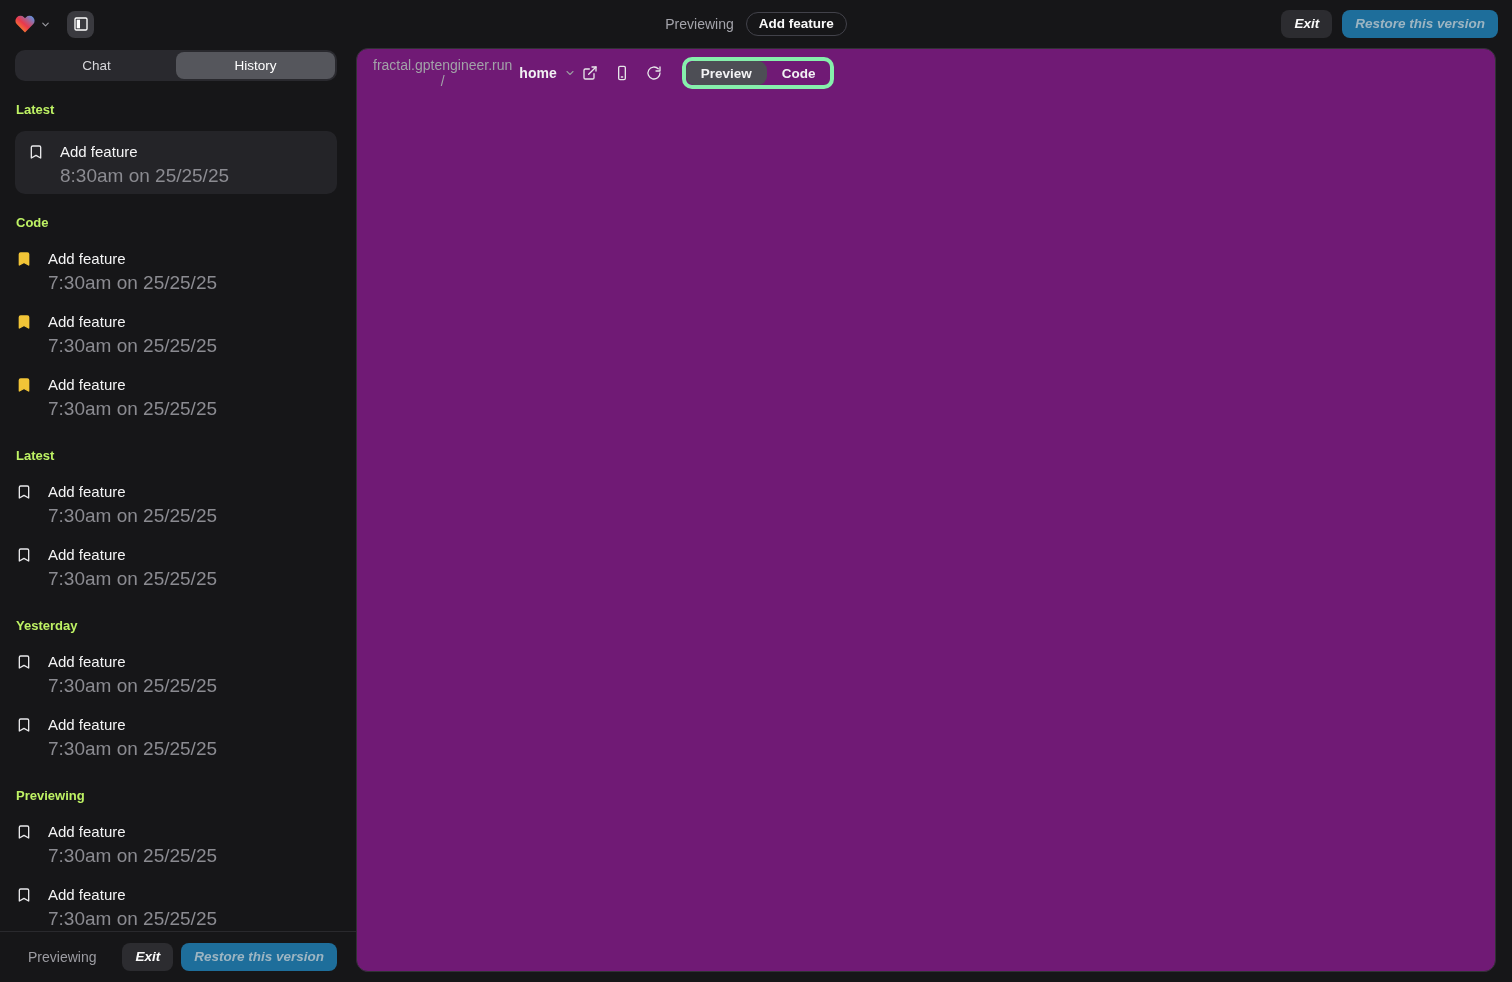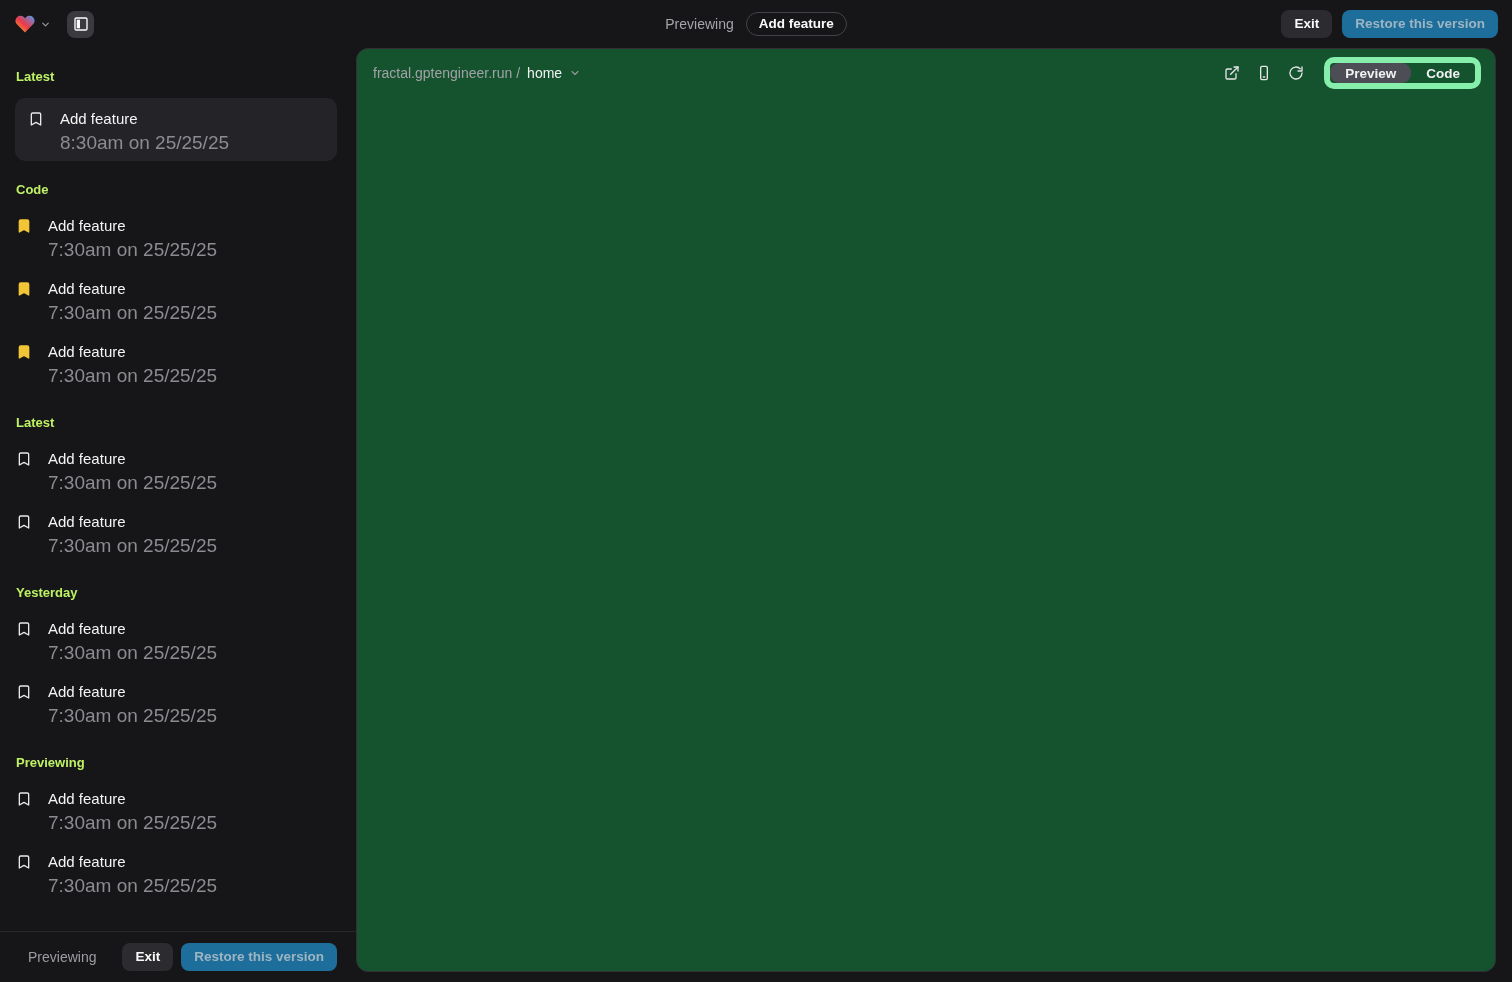--- a/index.html
+++ b/index.html
@@ -37,21 +37,21 @@
     padding: 3px 12px 4px;
     font-size: 13.5px;
     font-weight: 600;
     color: #fafafa;
   }
   .topbar-right { display: flex; justify-content: flex-end; align-items: center; gap: 10px; }
   .btn {
     border: none; border-radius: 8px; cursor: pointer;
     font-family: "Liberation Sans", sans-serif;
     font-size: 13.5px; font-weight: 600;
-    padding: 6px 13px; line-height: 1.2;
+    padding: 6px 13px; line-height: 1.2; font-style: italic;
   }
   .btn-dark { background: #2c2c30; color: #fafafa; }
   .btn-blue { background: #1e6e9b; color: #9db5c2; }
 
   
   .content { display: flex; height: 934px; }
 
   
   .sidebar { width: 356px; flex: 0 0 356px; display: flex; flex-direction: column; position: relative; }
   .tabs {
@@ -94,48 +94,48 @@
     padding: 0 19px 0 28px;
   }
   .footer-previewing { color: #9c9ca2; font-size: 14px; }
   .sidebar-footer .btn-dark { margin-left: auto; }
   .sidebar-footer .btn-blue { margin-left: 8px; }
 
   
   .preview-panel {
     flex: 1;
     margin: 0 16px 10px 0;
-    background: #14532d;
+    background: #701a75;
     border: 1px solid #313135;
     border-radius: 12px;
-    display: flex; flex-direction: column;
+    display: flex; flex-direction: row;
     overflow: hidden;
   }
   .preview-header {
     height: 48px; flex: 0 0 48px;
     display: flex; align-items: center; justify-content: space-between;
     padding: 0 14px 0 16px;
   }
   .url-selector {
     display: flex; align-items: center; gap: 7px;
     background: none; border: none; cursor: pointer;
     font-family: "Liberation Sans", sans-serif; font-size: 14px;
   }
   .url-prefix { color: #a2a2a8; }
-  .url-page { color: #f1f1f3; font-weight: 400; }
+  .url-page { color: #f1f1f3; font-weight: 700; }
   .header-actions { display: flex; align-items: center; gap: 4px; }
   .icon-btn {
     width: 28px; height: 28px;
     background: none; border: none; color: #e6e6e9;
     display: flex; align-items: center; justify-content: center;
     cursor: pointer; border-radius: 6px;
   }
   .view-toggle {
     margin-left: 10px;
-    border: 6px solid #86efac;
+    border: 4px solid #86efac;
     border-radius: 10px;
     display: flex;
     height: 32px;
     overflow: hidden;
   }
   .segment {
     border: none; background: transparent;
     color: #f2f2f4; font-size: 13.5px; font-weight: 600;
     padding: 0 15px; cursor: pointer;
     font-family: "Liberation Sans", sans-serif;
@@ -178,20 +178,24 @@
   </div>
   <div class="topbar-right">
     <button class="btn btn-dark">Exit</button>
     <button class="btn btn-blue">Restore this version</button>
   </div>
 </header>
 
 <div class="content">
 
   <aside class="sidebar">
+    <div class="tabs">
+      <button class="tab">Chat</button>
+      <button class="tab active">History</button>
+    </div>
     <div class="history" id="history-list">
   <section class="history-section">
     <h3 class="section-title">Latest</h3>
     <div class="section-items">
   <div class="history-item card">
     <span class="item-icon">
                 <svg width="16" height="16" viewBox="0 0 24 24" fill="none" stroke="currentColor" stroke-width="2" stroke-linecap="round" stroke-linejoin="round">
                   <path d="m19 21-7-4-7 4V5a2 2 0 0 1 2-2h10a2 2 0 0 1 2 2v16z"></path>
                 </svg>
               </span>

